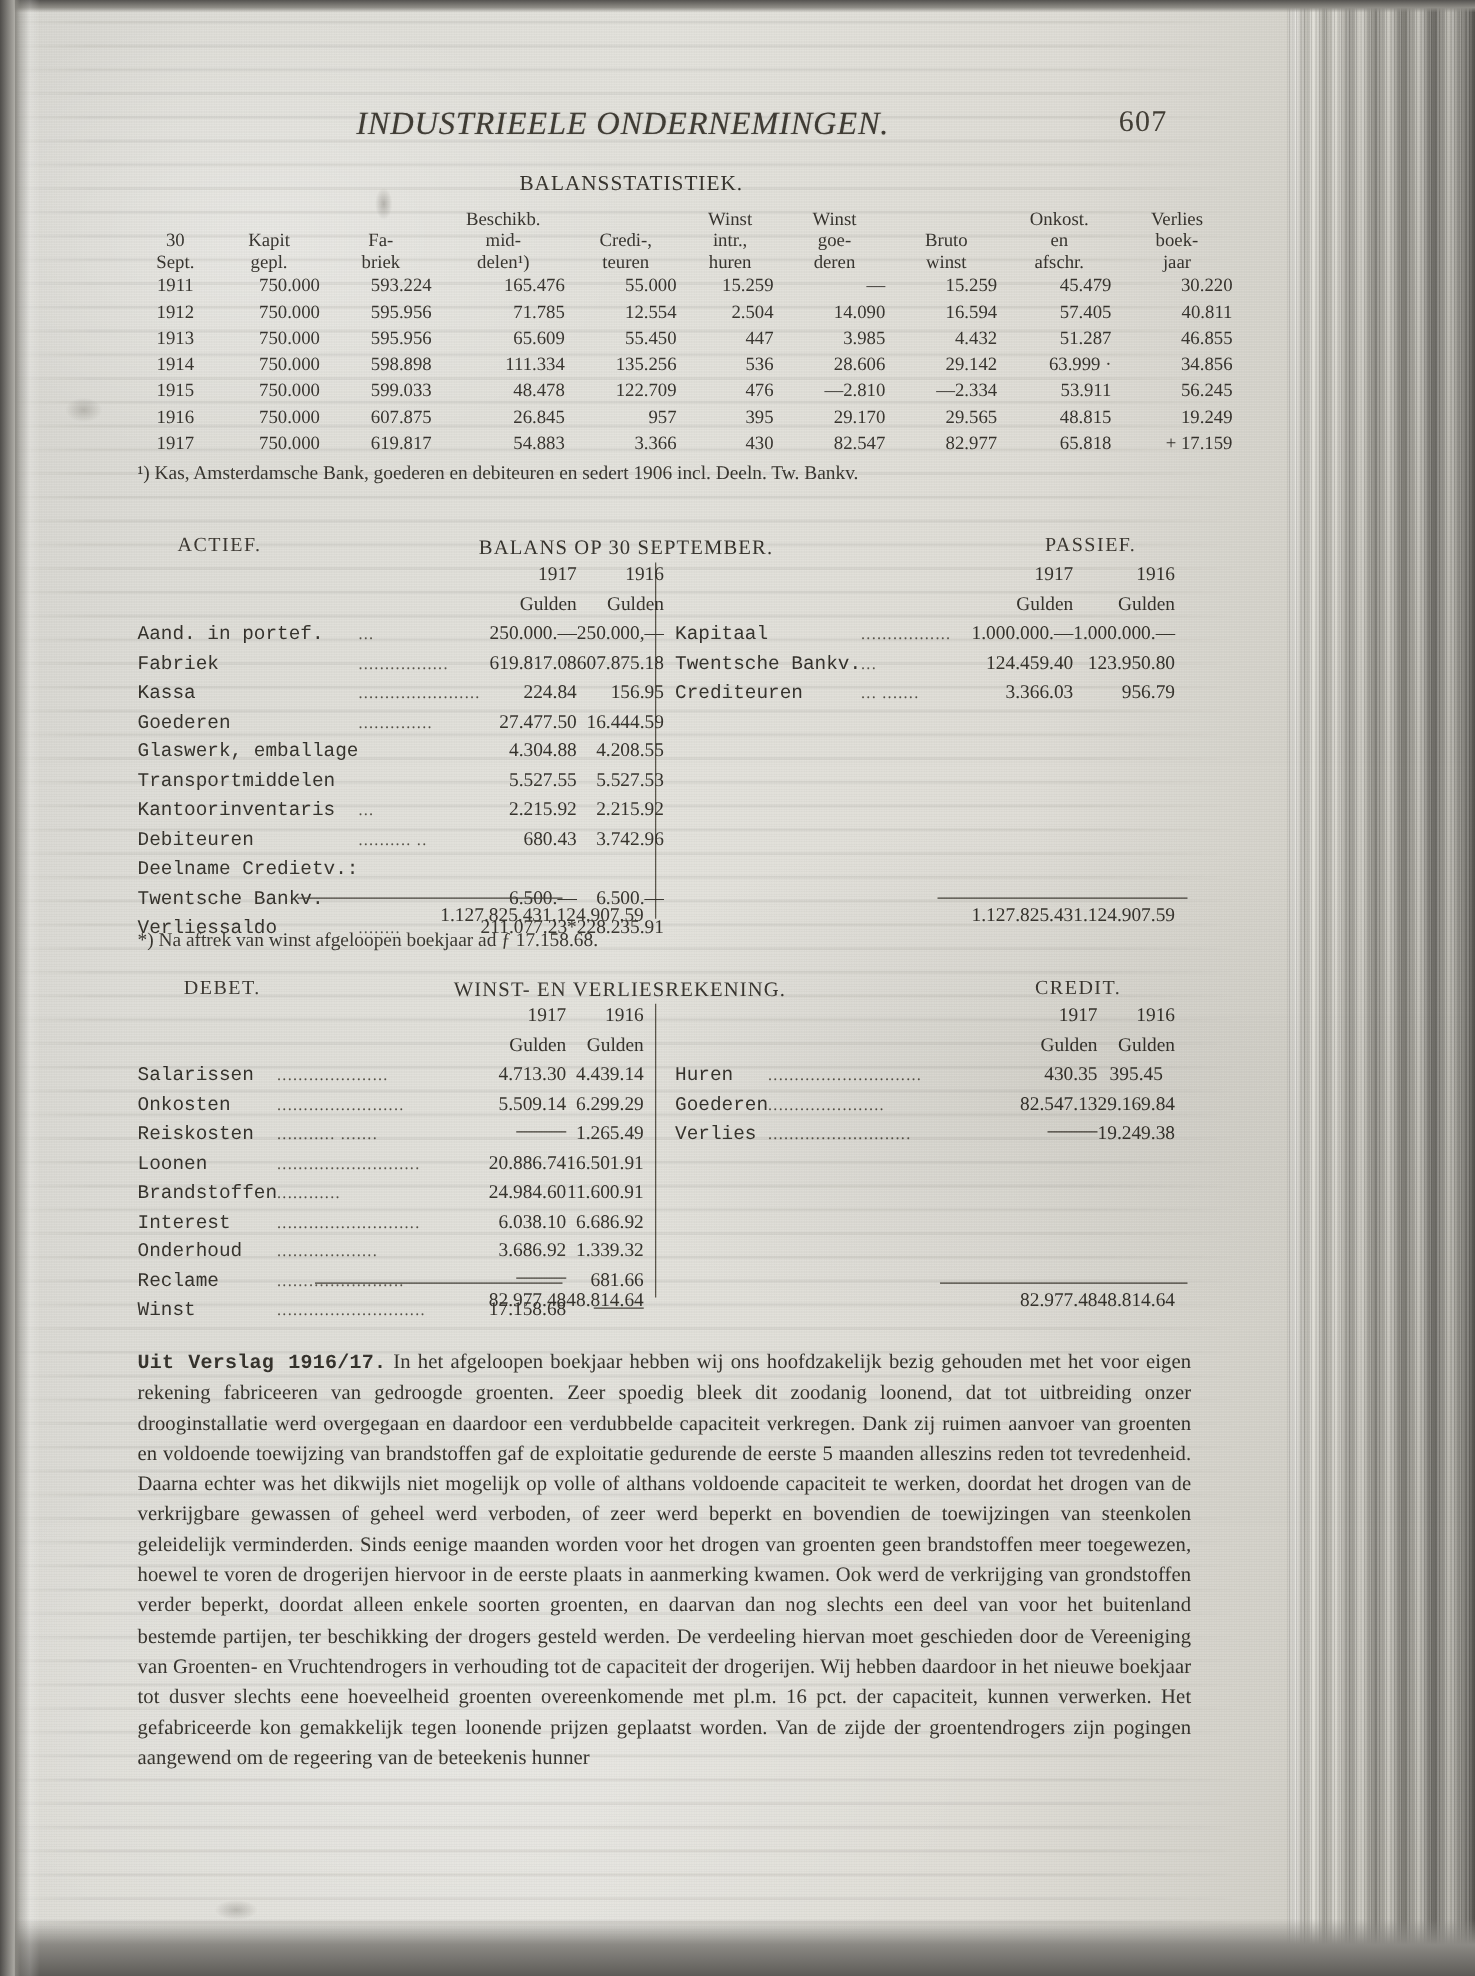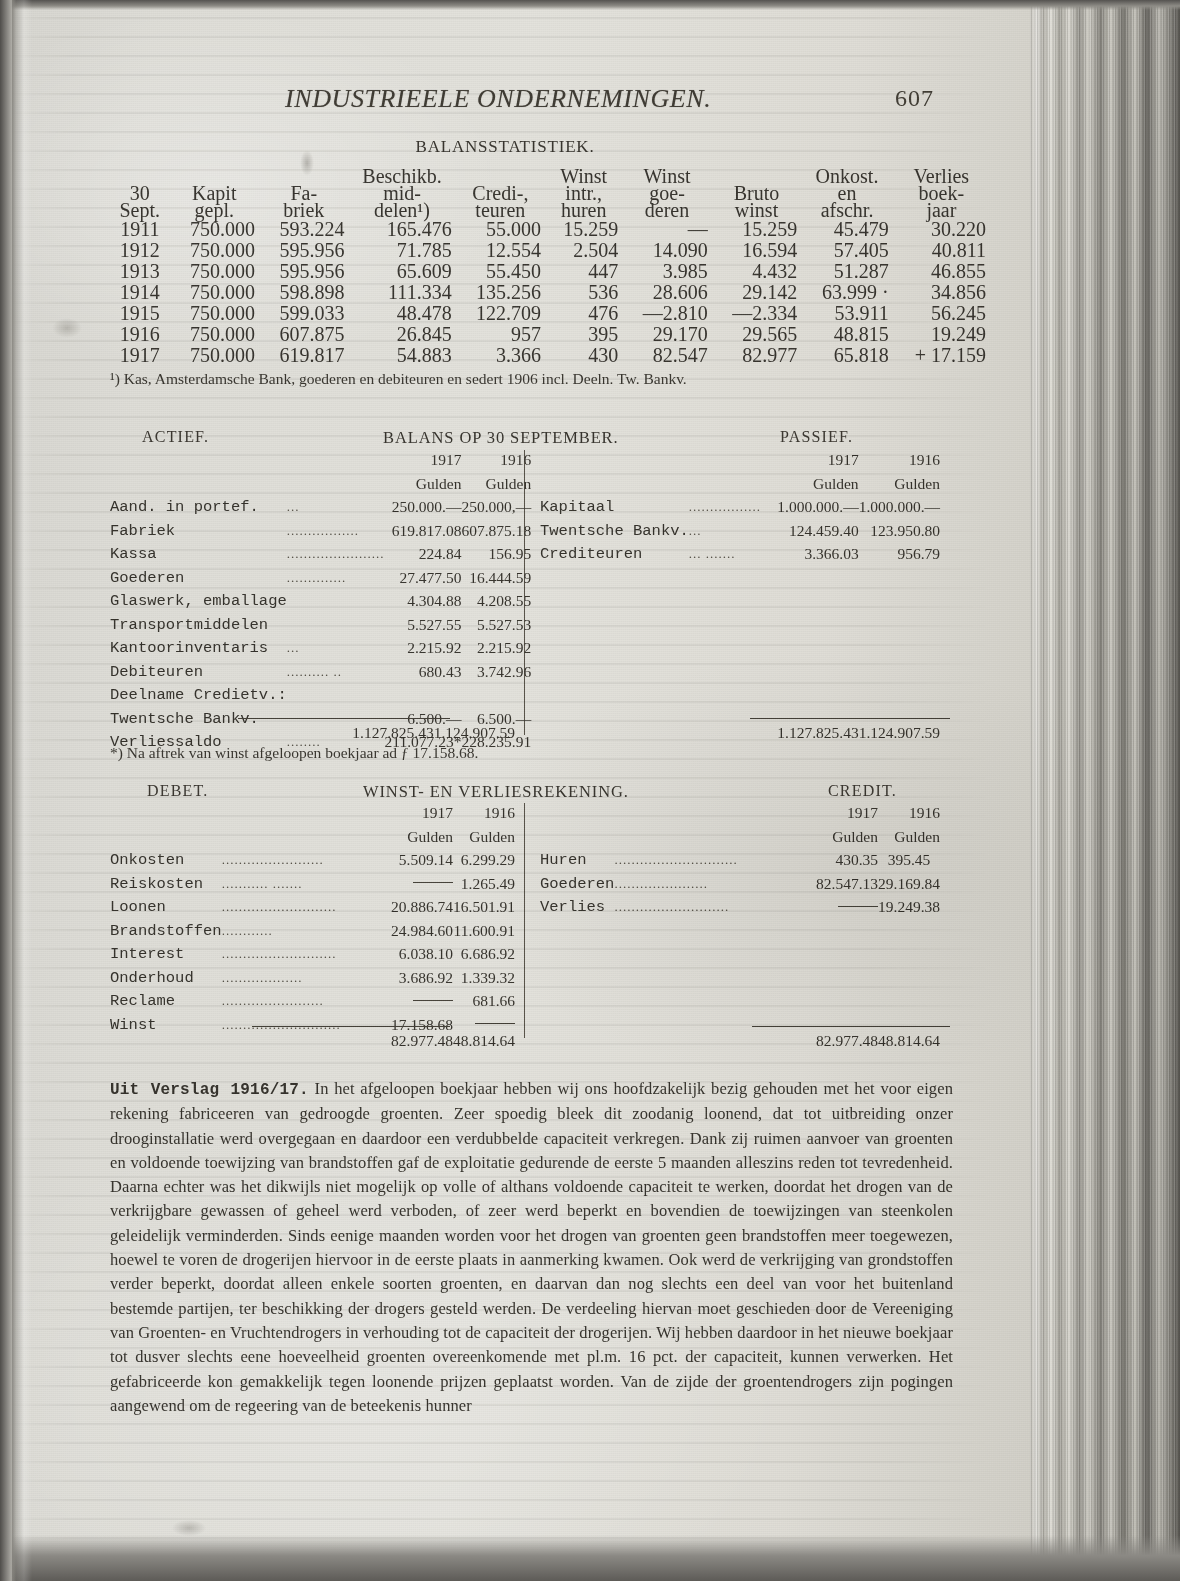--- a/index.html
+++ b/index.html
@@ -93,21 +93,21 @@
   }
 
   .center-title{
     position:absolute;width:1010px;left:0;text-align:center;
     font-size:17px;letter-spacing:.8px;color:#3d3a34;
   }
 
   
   #stat{
     position:absolute;left:110px;top:168px;width:880px;
-    border-collapse:collapse;font-size:20px;color:#3c3934;
+    border-collapse:collapse;font-size:15px;color:#3c3934;
   }
   #stat th{font-weight:normal;padding:0 4px;line-height:17px;vertical-align:bottom;}
   #stat td{padding:1px 4px;line-height:19px;}
   #stat th.c,#stat td.c{text-align:center;}
   #stat th.r,#stat td.r{text-align:right;}
 
   .fnote{
     position:absolute;font-size:15.5px;color:#3e3b35;line-height:21px;
   }
 
@@ -282,21 +282,21 @@
             <td class="r">65.818</td>
             <td class="r">+ 17.159</td>
           </tr>
         </tbody>
     </table>
 
     <div class="fnote" style="left:110px;top:368px;width:870px;">¹) Kas, Amsterdamsche Bank, goederen en debiteuren en sedert 1906 incl. Deeln. Tw. Bankv.</div>
 
     <div class="side-head" style="left:142px;top:428px;">ACTIEF.</div>
     <div class="blk-title" style="left:383px;top:428px;">BALANS OP 30 SEPTEMBER.</div>
-    <div class="side-head" style="left:780px;top:428px;">PASSIEF.</div>
+    <div class="side-head" style="left:836px;top:428px;">PASSIEF.</div>
 
     <div class="divider" style="left:524px;top:450px;height:285px;"></div>
 
     <table class="fin" style="left:110px;top:449px;width:405px;">
       <tbody>
           <tr>
         <td class="lbl"></td>
             <td class="dots"></td>
         <td class="yr" style="width:98px;">1917</td>
         <td class="yr" style="width:98px;">1916</td>
@@ -456,20 +456,26 @@
         <td class="yr" style="width:92px;">1916</td>
       </tr>
       <tr>
         <td class="lbl"></td>
             <td class="dots"></td>
         <td class="yr">Gulden</td>
         <td class="yr">Gulden</td>
       </tr>
       </tbody>
         <tbody id="debet-body">
+          <tr>
+            <td class="lbl">Salarissen</td>
+            <td class="dots">.....................</td>
+            <td class="num" style="width: 92px;">4.713.30</td>
+            <td class="num" style="width: 92px;">4.439.14</td>
+          </tr>
           <tr>
             <td class="lbl">Onkosten</td>
             <td class="dots">........................</td>
             <td class="num" style="width: 92px;">5.509.14</td>
             <td class="num" style="width: 92px;">6.299.29</td>
           </tr>
           <tr>
             <td class="lbl">Reiskosten</td>
             <td class="dots">........... .......</td>
             <td class="num" style="width: 92px;"><span class="dash"><i></i></span></td>

